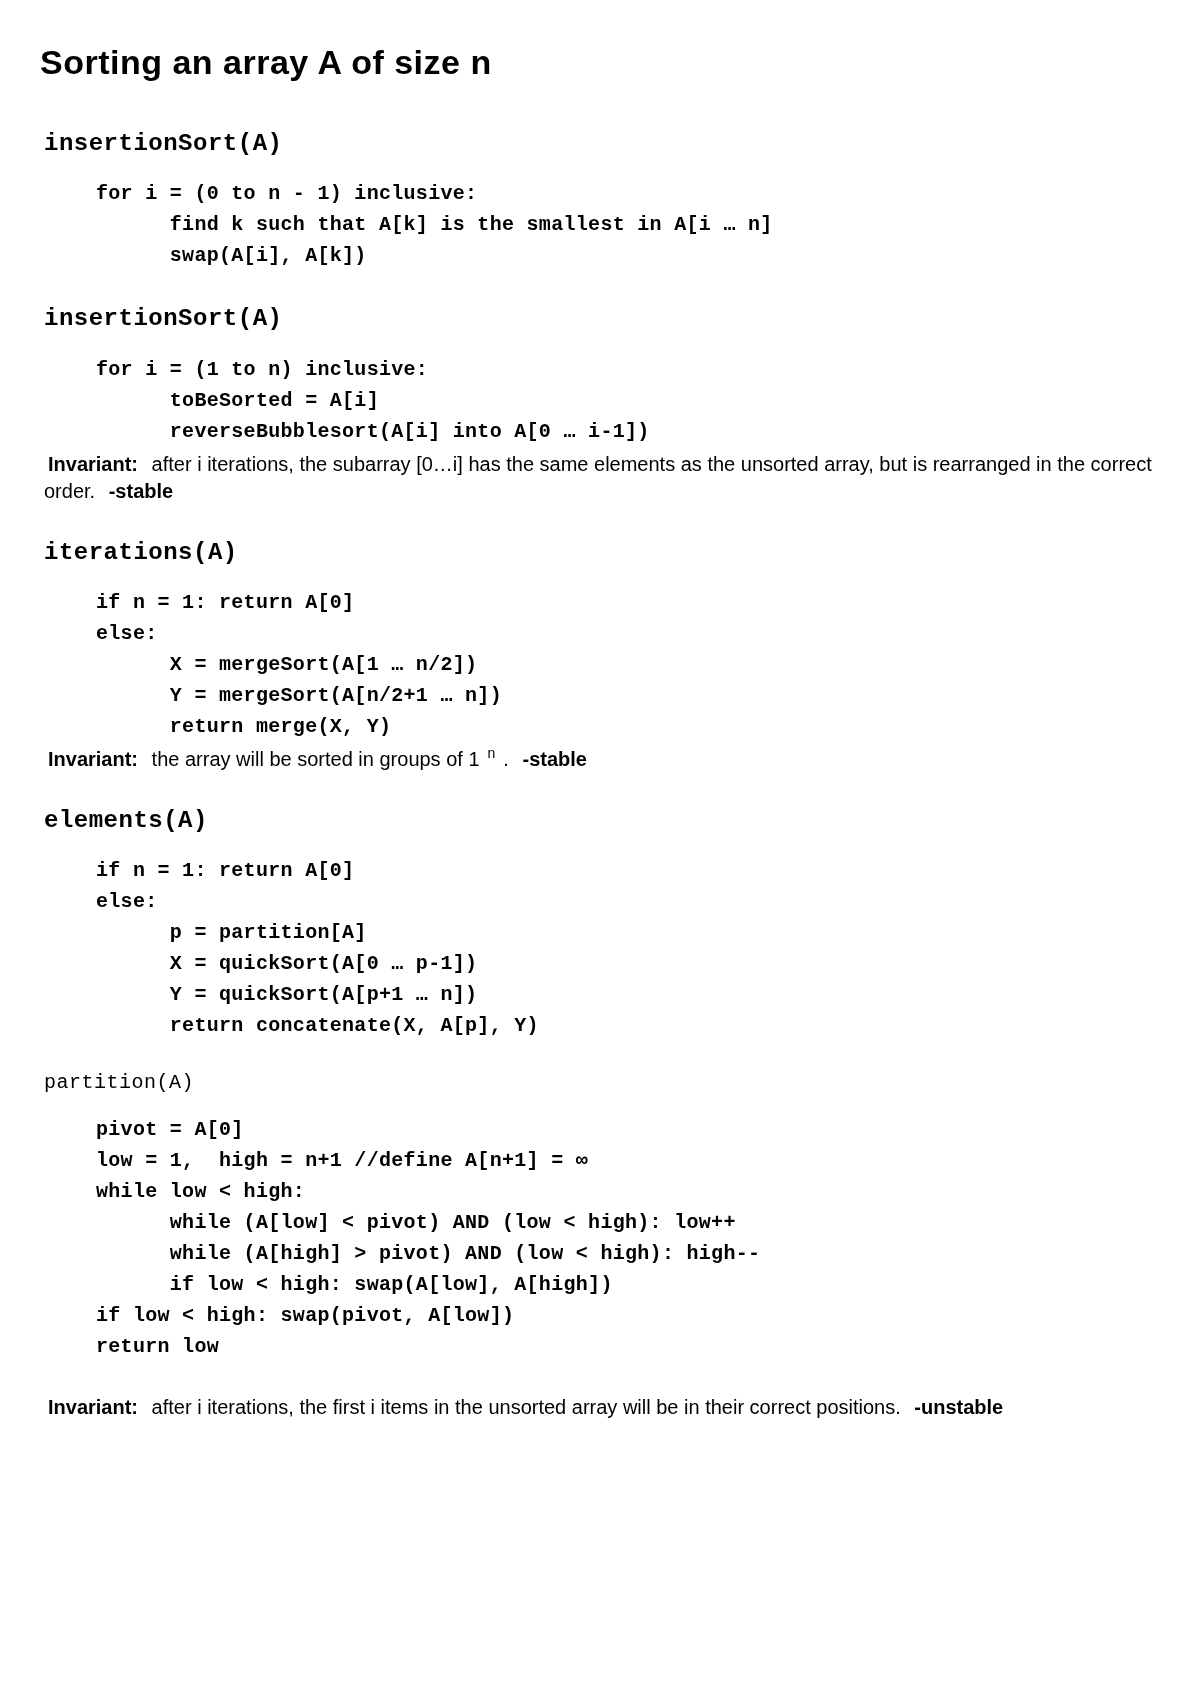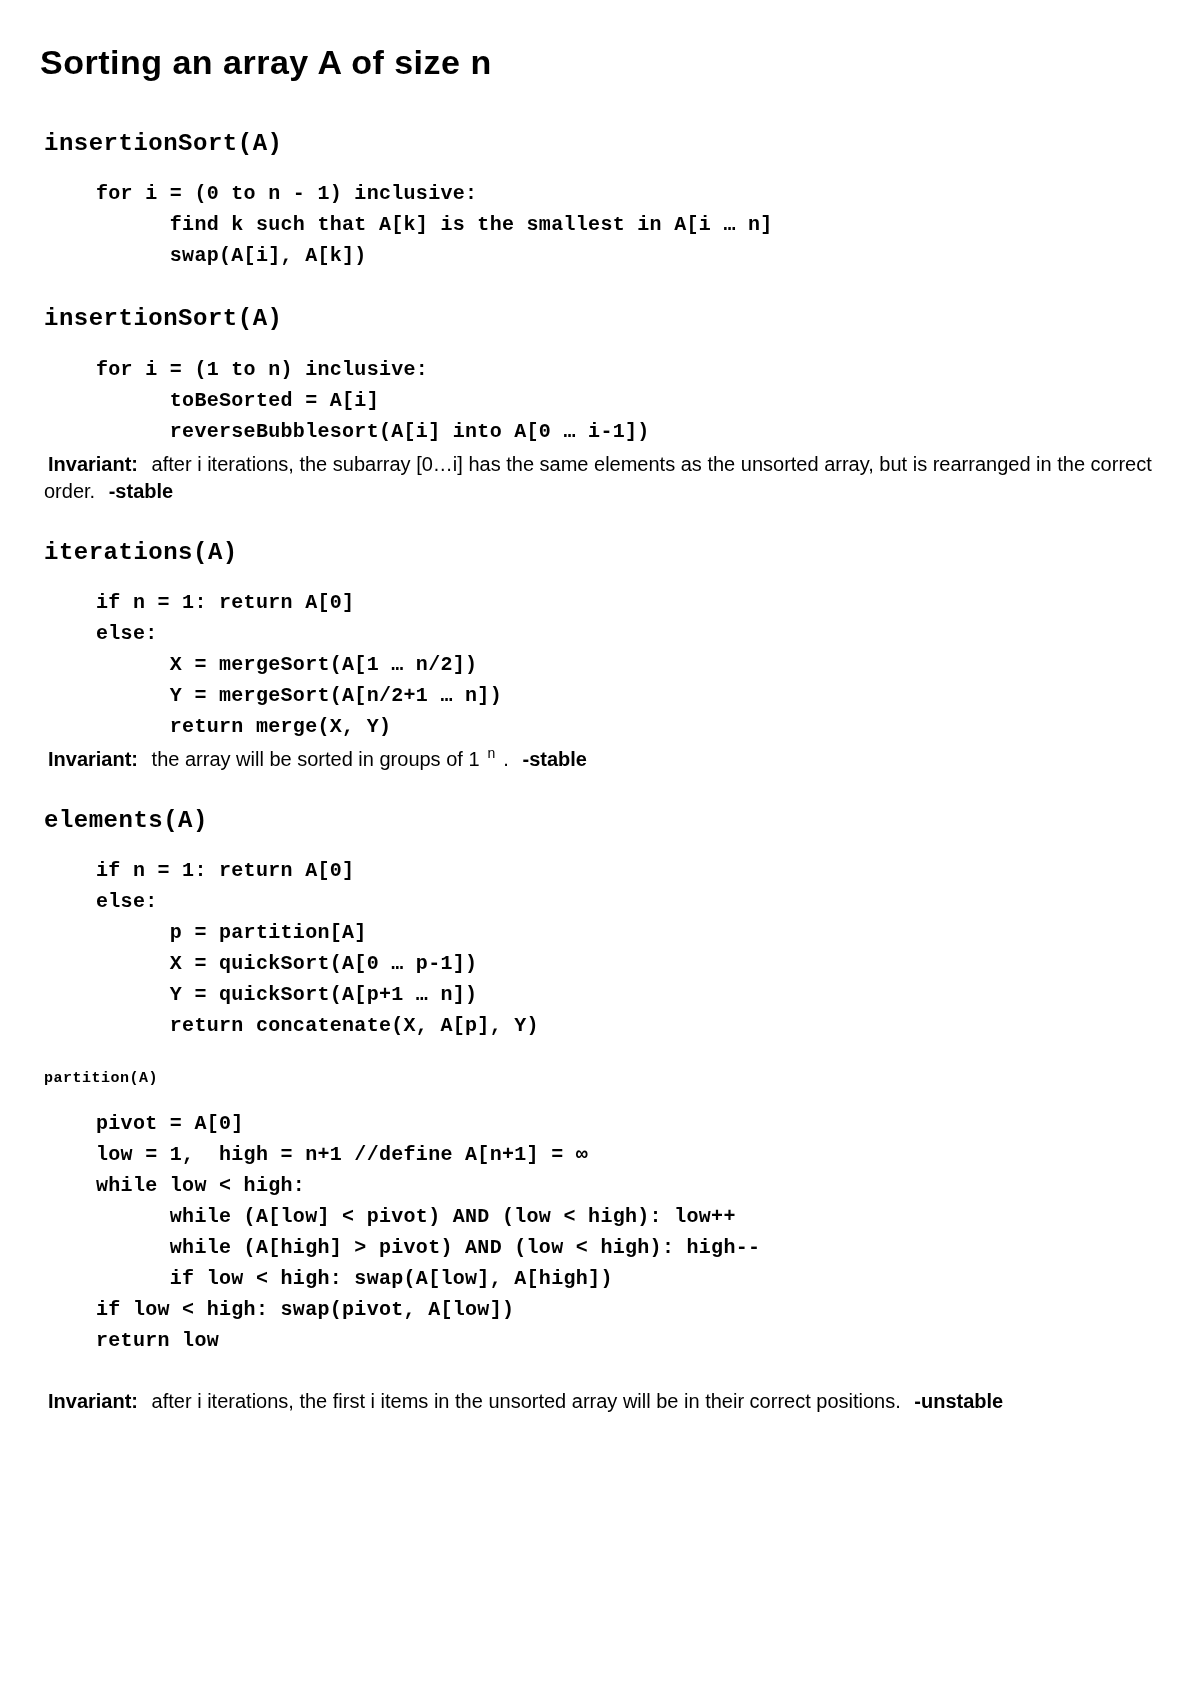--- a/index.html
+++ b/index.html
@@ -21,22 +21,22 @@
     h2.algotitle {
       font-family: "Andale Mono", "Courier New", Courier, monospace;
       font-size: 24px;
       font-weight: 700;
       letter-spacing: 0.5px;
       margin-top: 32px;
       margin-bottom: 18px;
     }
     h3.subtitle {
       font-family: "Andale Mono", "Courier New", Courier, monospace;
-      font-size: 15px;
-      font-weight: 700;
+      font-size: 20px;
+      font-weight: 400;
       letter-spacing: 0.5px;
       margin-top: 28px;
       margin-bottom: 18px;
     }
     pre.code {
       font-family: "Andale Mono", "Courier New", Courier, monospace;
       font-size: 20px;
       font-weight: 700;
       line-height: 1.55;
       white-space: pre;

